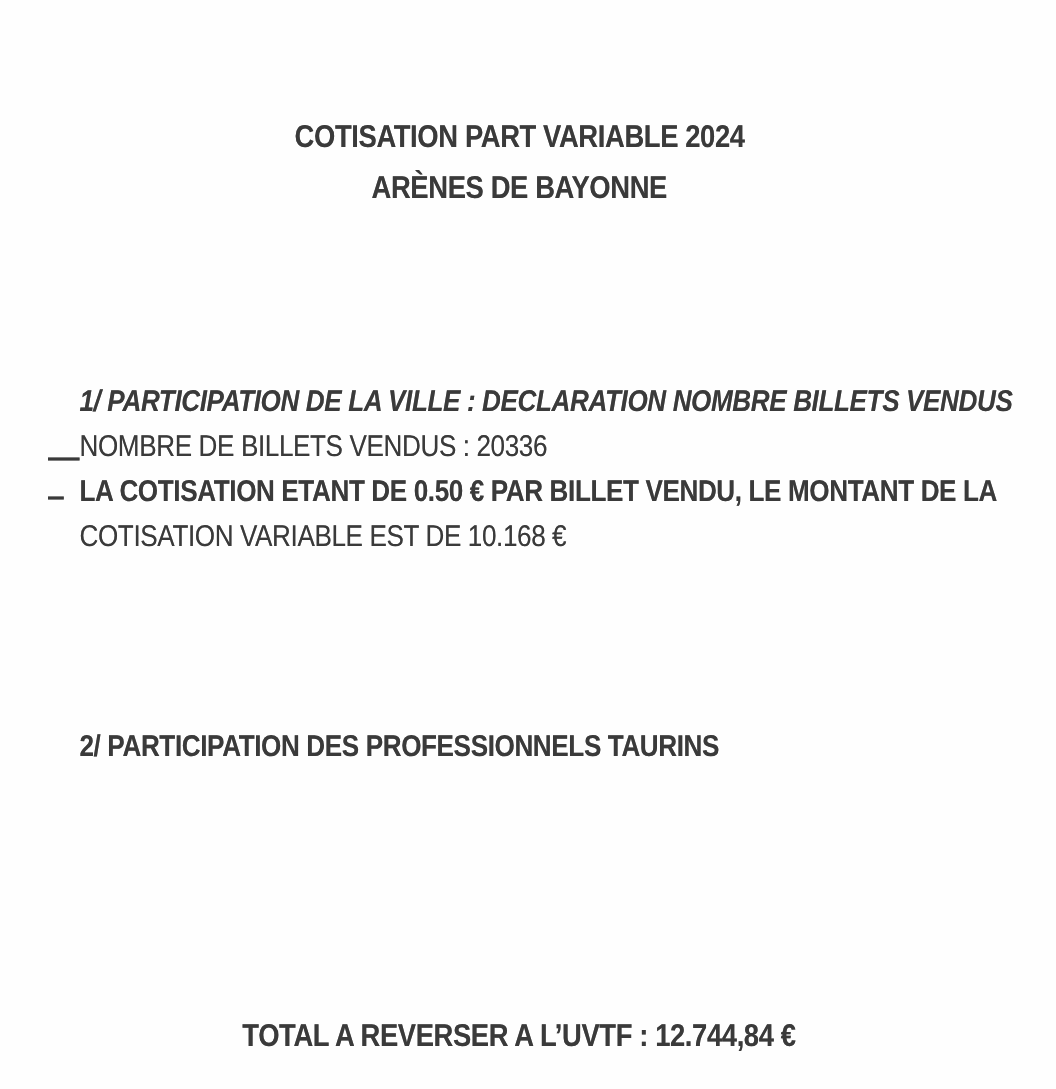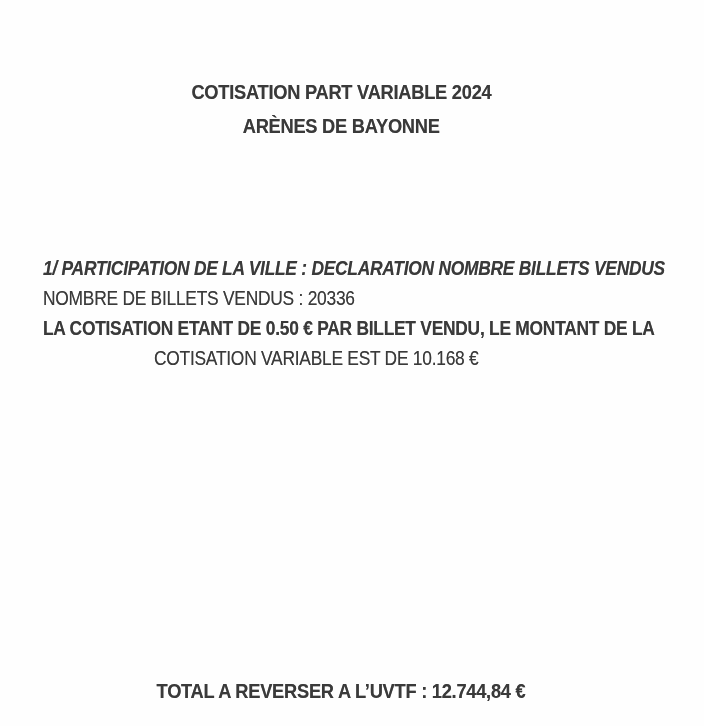--- a/index.html
+++ b/index.html
@@ -15,21 +15,21 @@
     overflow: hidden;
     position: relative;
   }
   .page {
     position: absolute;
     inset: 0;
     background: #fefefe;
   }
   .line {
     position: absolute;
-    left: 22px;
+    left: 32px;
     right: 66px;
     white-space: pre;
     font-size: 20px;
     letter-spacing: -0.3px;
     line-height: 26px;
     color: #3a3a3a;
     
     text-shadow: 0 0 0.4px rgba(58,58,58,0.55);
   }
   .line > span {
@@ -59,28 +59,31 @@
   <div class="line centered bold title-size" style="top: 53px;">
     <span>COTISATION PART VARIABLE 2024</span>
   </div>
   <div class="line centered bold title-size" style="top: 87px;">
     <span>ARÈNES DE BAYONNE</span>
   </div>
 
   <div class="line bold" style="top: 229px; font-style: italic;">
     <span>1/ PARTICIPATION DE LA VILLE : DECLARATION NOMBRE BILLETS VENDUS</span>
   </div>
-  <div class="line" style="top: 259px;">
+  <div class="line" style="top: 259px; text-decoration: underline;">
     <span>NOMBRE DE BILLETS VENDUS : 20336</span>
   </div>
   <div class="line" style="top: 289px; font-weight: bold;">
     <span>LA COTISATION ETANT DE 0.50 € PAR BILLET VENDU, LE MONTANT DE LA</span>
   </div>
-  <div class="line" style="top: 319px; text-align: center;">
+  <div class="line" style="top: 319px;">
     <span>COTISATION VARIABLE EST DE 10.168 €</span>
   </div>
 
+  <div class="line bold" style="top: 459px;">
+    <span>2/ PARTICIPATION DES PROFESSIONNELS TAURINS</span>
+  </div>
 
   <div class="line centered bold title-size" style="top: 652px;">
     <span>TOTAL A REVERSER A L’UVTF : 12.744,84 €</span>
   </div>
 
 </div>
 
 </body></html>

